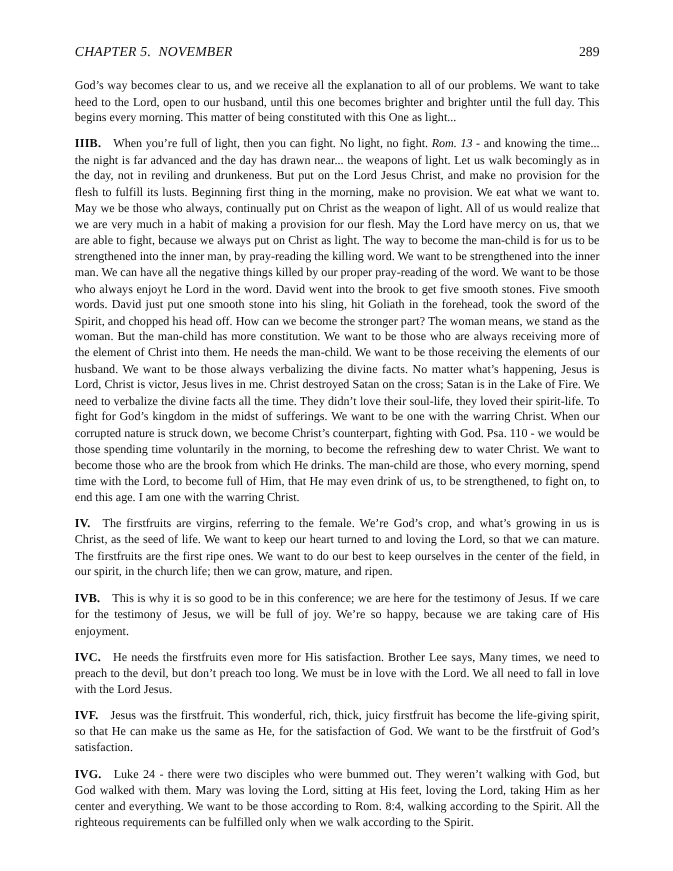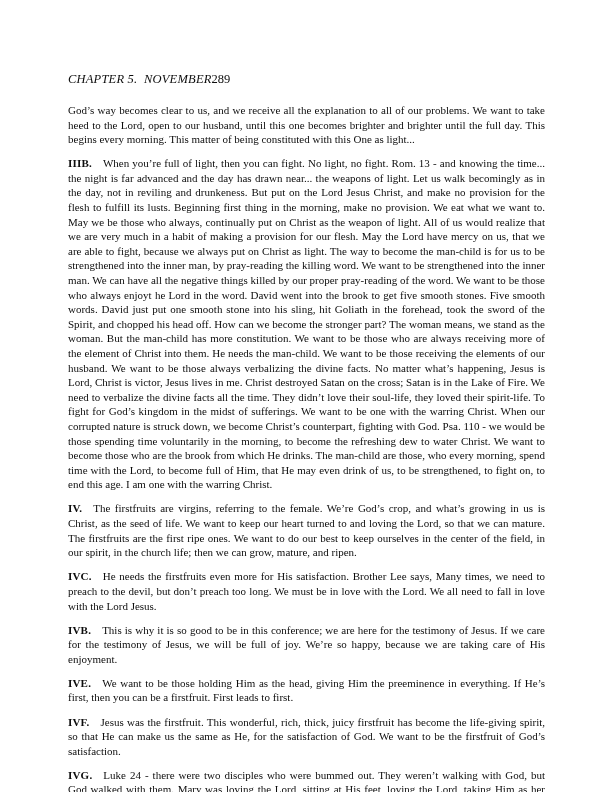--- a/index.html
+++ b/index.html
@@ -14,63 +14,63 @@
     margin: 0 auto;
     background: #ffffff;
     box-sizing: border-box;
     padding: 40px 67px 0 68px;
     overflow: hidden;
     color: #0d0d0d;
     font-family: "Liberation Serif", "DejaVu Serif", serif;
   }
   .header {
     display: flex;
+    justify-content: space-between;
     align-items: baseline;
     font-size: 12.5px;
     line-height: 14px;
   }
   .chapter {
     font-style: italic;
     white-space: pre;
     letter-spacing: 0.2px;
   }
   .pageno {
     font-style: normal;
-    margin-top: 32px;
   }
   .body-text {
     margin-top: 17px;
   }
   p.para {
     margin: 0 0 9.5px 0;
     font-size: 11px;
     line-height: 14.6px;
     text-align: justify;
     hyphens: none;
   }
   .para-label {
     font-weight: bold;
     margin-right: 11px;
     letter-spacing: 0.2px;
     margin-top: 48px;
   }
   .italic {
+    font-style: italic;
   }
 </style>
 </head>
 <body>
 
 <div class="page">
   <div class="header">
     <span class="chapter">CHAPTER 5.  NOVEMBER</span>
     <span class="pageno">289</span>
   </div>
   <div class="body-text">
       <p class="para"><span class="">God’s way becomes clear to us, and we receive all the explanation to all of our problems. We want to take heed to the Lord, open to our husband, until this one becomes brighter and brighter until the full day. This begins every morning. This matter of being constituted with this One as light...</span></p>
       <p class="para"><span class="para-label">IIIB.</span><span class="">When you’re full of light, then you can fight. No light, no fight. </span><span class="italic">Rom. 13</span><span class=""> - and knowing the time... the night is far advanced and the day has drawn near... the weapons of light. Let us walk becomingly as in the day, not in reviling and drunkeness. But put on the Lord Jesus Christ, and make no provision for the flesh to fulfill its lusts. Beginning first thing in the morning, make no provision. We eat what we want to. May we be those who always, continually put on Christ as the weapon of light. All of us would realize that we are very much in a habit of making a provision for our flesh. May the Lord have mercy on us, that we are able to fight, because we always put on Christ as light. The way to become the man-child is for us to be strengthened into the inner man, by pray-reading the killing word. We want to be strengthened into the inner man. We can have all the negative things killed by our proper pray-reading of the word. We want to be those who always enjoyt he Lord in the word. David went into the brook to get five smooth stones. Five smooth words. David just put one smooth stone into his sling, hit Goliath in the forehead, took the sword of the Spirit, and chopped his head off. How can we become the stronger part? The woman means, we stand as the woman. But the man-child has more constitution. We want to be those who are always receiving more of the element of Christ into them. He needs the man-child. We want to be those receiving the elements of our husband. We want to be those always verbalizing the divine facts. No matter what’s happening, Jesus is Lord, Christ is victor, Jesus lives in me. Christ destroyed Satan on the cross; Satan is in the Lake of Fire. We need to verbalize the divine facts all the time. They didn’t love their soul-life, they loved their spirit-life. To fight for God’s kingdom in the midst of sufferings. We want to be one with the warring Christ. When our corrupted nature is struck down, we become Christ’s counterpart, fighting with God. Psa. 110 - we would be those spending time voluntarily in the morning, to become the refreshing dew to water Christ. We want to become those who are the brook from which He drinks. The man-child are those, who every morning, spend time with the Lord, to become full of Him, that He may even drink of us, to be strengthened, to fight on, to end this age. I am one with the warring Christ.</span></p>
       <p class="para"><span class="para-label">IV.</span><span class="">The firstfruits are virgins, referring to the female. We’re God’s crop, and what’s growing in us is Christ, as the seed of life. We want to keep our heart turned to and loving the Lord, so that we can mature. The firstfruits are the first ripe ones. We want to do our best to keep ourselves in the center of the field, in our spirit, in the church life; then we can grow, mature, and ripen.</span></p>
+      <p class="para"><span class="para-label">IVB.</span><span class="">This is why it is so good to be in this conference; we are here for the testimony of Jesus. If we care for the testimony of Jesus, we will be full of joy. We’re so happy, because we are taking care of His enjoyment.</span></p>
       <p class="para"><span class="para-label">IVC.</span><span class="">He needs the firstfruits even more for His satisfaction. Brother Lee says, Many times, we need to preach to the devil, but don’t preach too long. We must be in love with the Lord. We all need to fall in love with the Lord Jesus.</span></p>
-      <p class="para"><span class="para-label">IVB.</span><span class="">This is why it is so good to be in this conference; we are here for the testimony of Jesus. If we care for the testimony of Jesus, we will be full of joy. We’re so happy, because we are taking care of His enjoyment.</span></p>
-      <p class="para"><span class="para-label">IVE.</span><span class="">We want to be those holding Him as the head, giving Him the preeminence in everything. If He’s first, then you can be a firstfruit. First leads to first.</span></p>
       <p class="para"><span class="para-label">IVF.</span><span class="">Jesus was the firstfruit. This wonderful, rich, thick, juicy firstfruit has become the life-giving spirit, so that He can make us the same as He, for the satisfaction of God. We want to be the firstfruit of God’s satisfaction.</span></p>
       <p class="para"><span class="para-label">IVG.</span><span class="">Luke 24 - there were two disciples who were bummed out. They weren’t walking with God, but God walked with them. Mary was loving the Lord, sitting at His feet, loving the Lord, taking Him as her center and everything. We want to be those according to Rom. 8:4, walking according to the Spirit. All the righteous requirements can be fulfilled only when we walk according to the Spirit.</span></p>
     </div>
 </div>
 
 </body></html>

